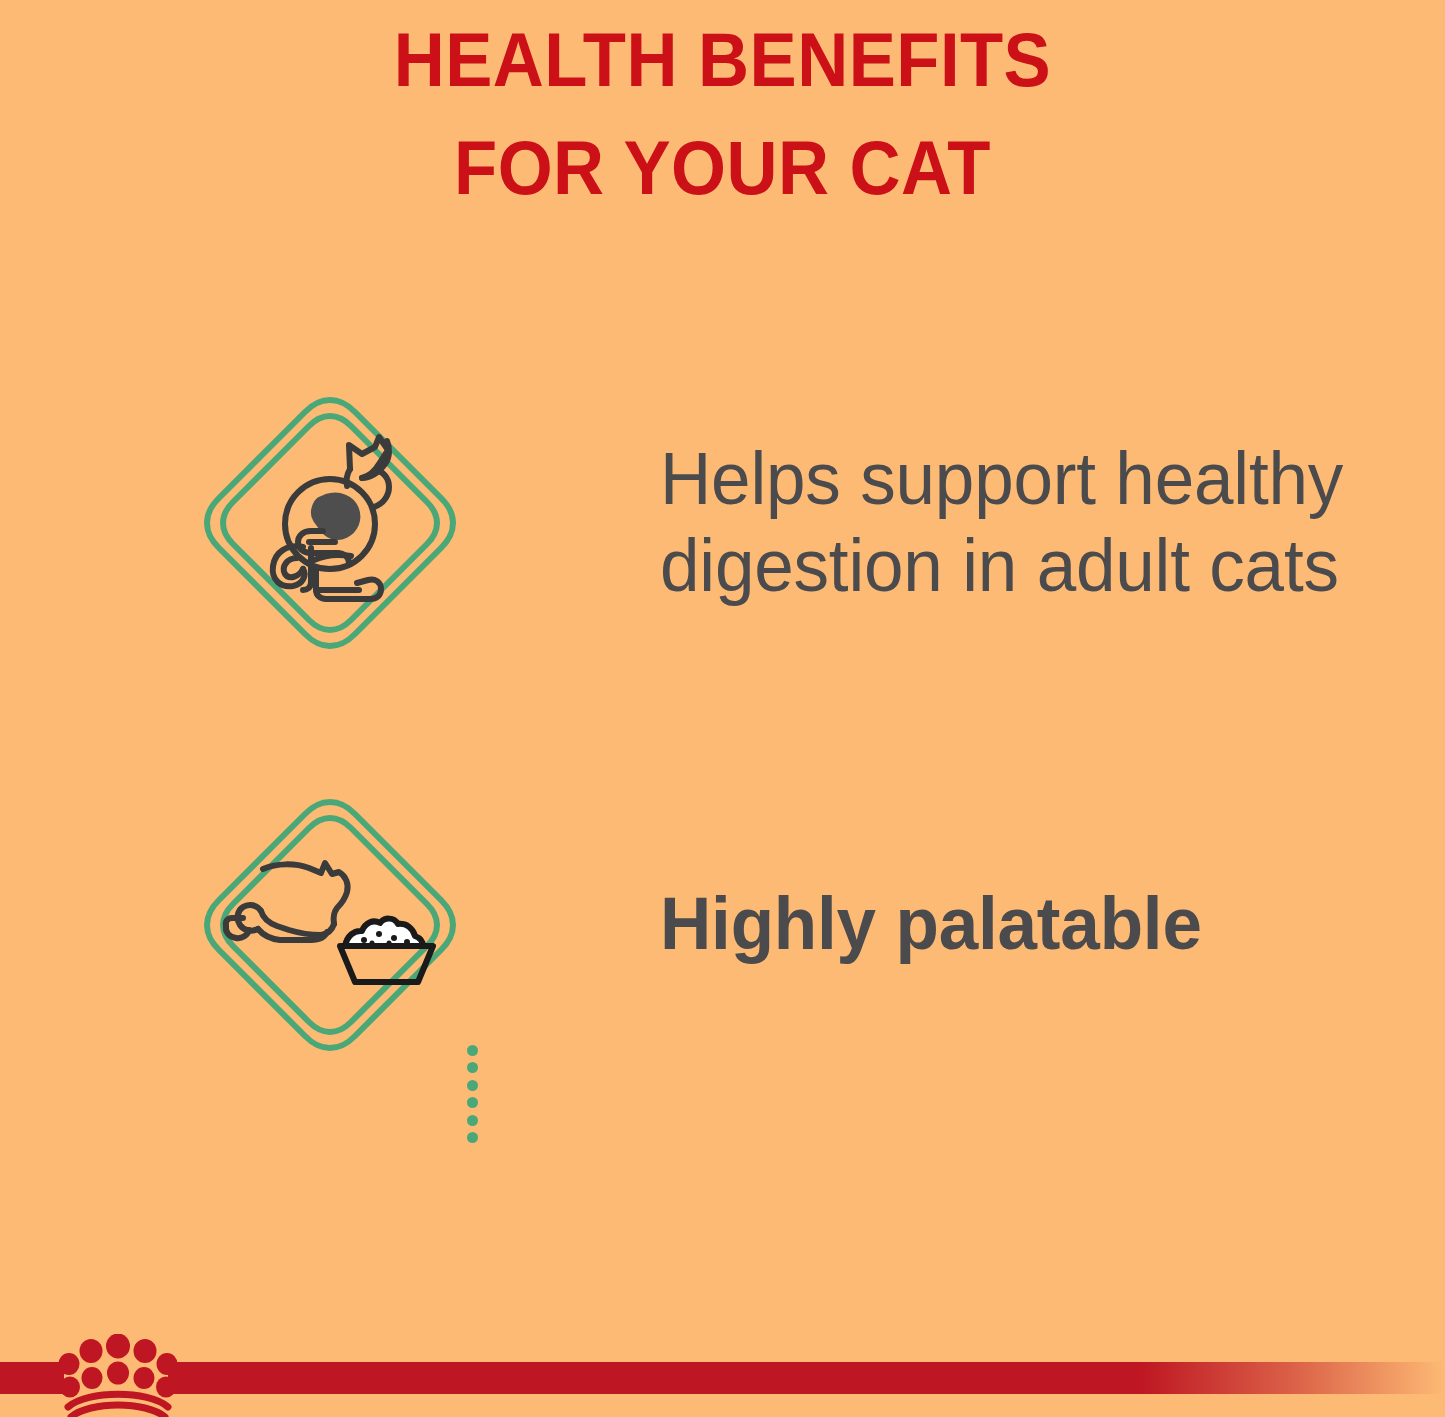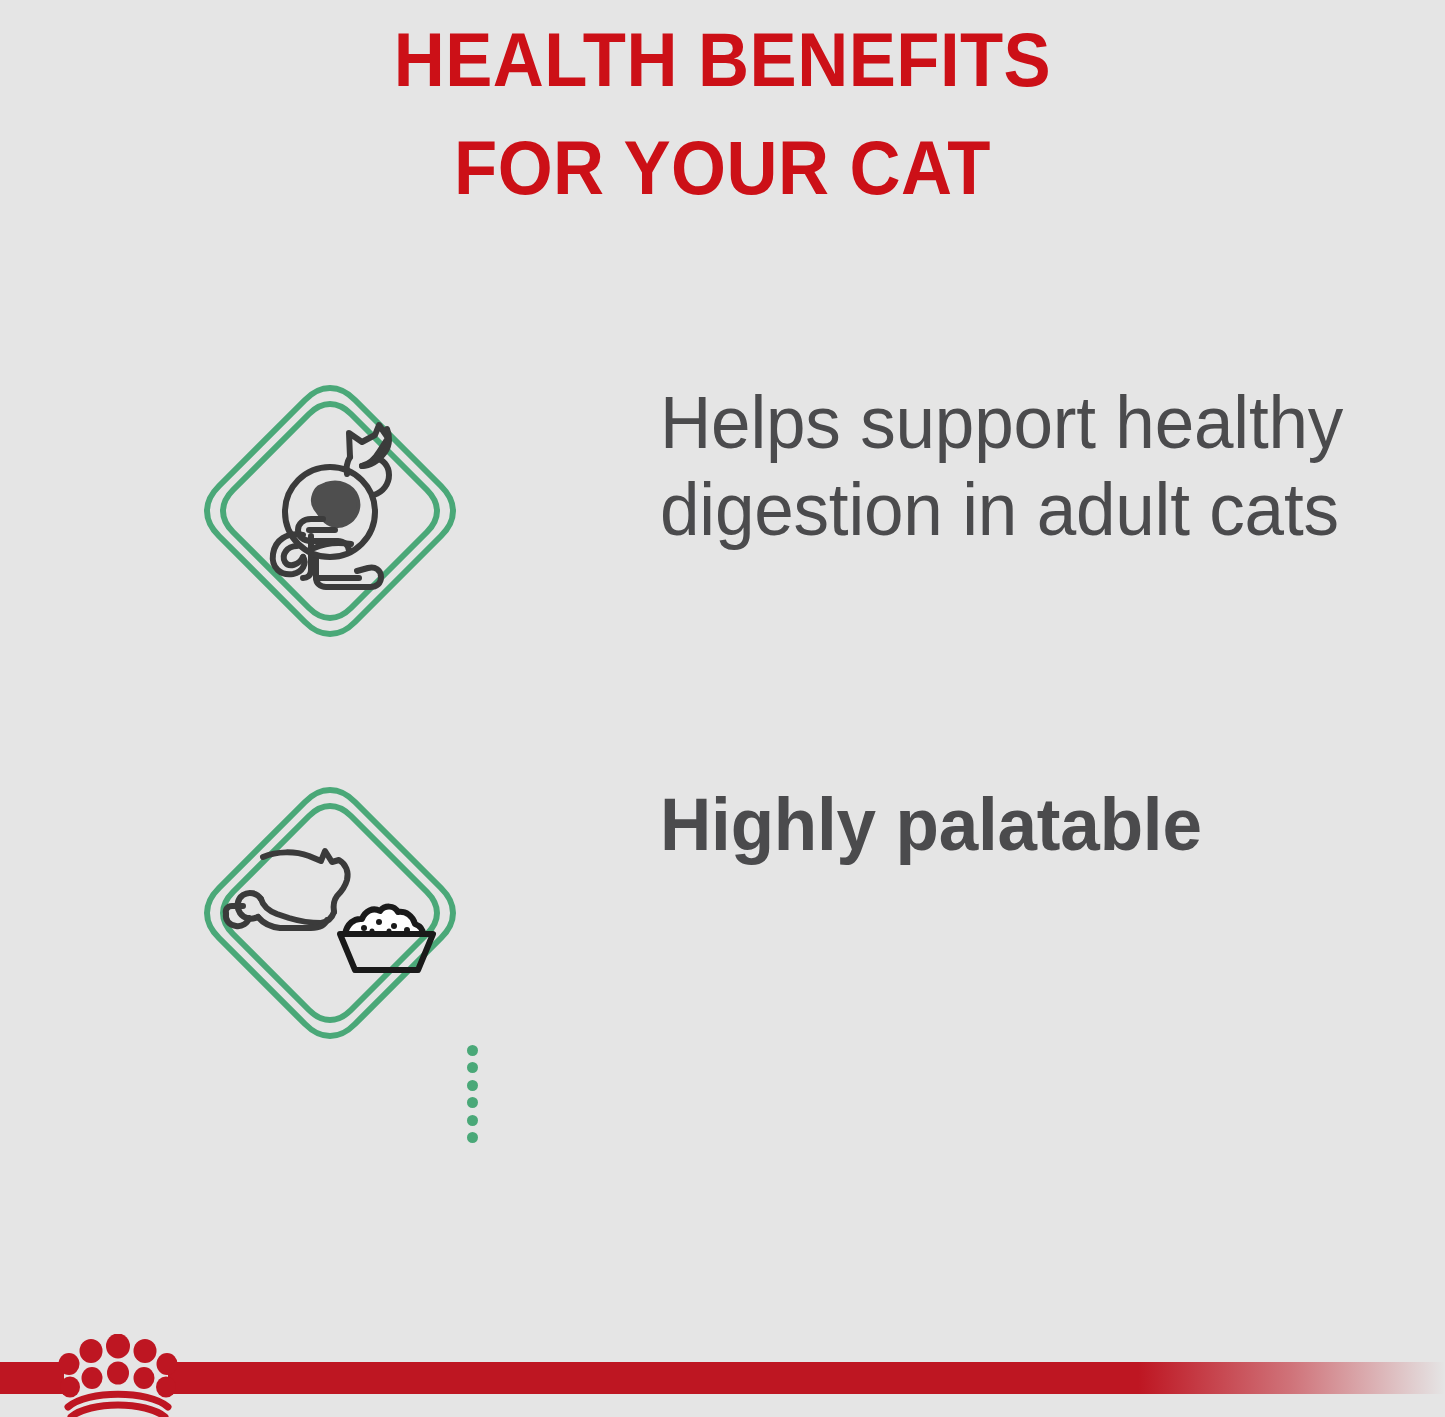--- a/index.html
+++ b/index.html
@@ -7,21 +7,21 @@
     padding: 0;
     background: #ffffff;
   }
   body {
     font-family: "Liberation Sans", sans-serif;
   }
   #page {
     position: relative;
     width: 1445px;
     height: 1417px;
-    background: #e5e5e5;
+    background: #fdba74;
     overflow: hidden;
   }
 
   
   .title-block {
     position: absolute;
     left: 0;
     top: 0;
     width: 1445px;
     text-align: center;
@@ -43,21 +43,21 @@
   
   .benefits {
     position: absolute;
     left: 0;
     top: 380px;
     width: 1445px;
   }
   .benefit-row {
     position: relative;
     display: flex;
-    align-items: flex-start;
+    align-items: center;
   }
   .benefit-row.row-1 { height: 285px; }
   .benefit-row.row-2 { height: 285px; margin-top: 117px; font-weight: bold; }
 
   .icon-cell {
     position: relative;
     width: 660px;
     flex: none;
     display: flex;
     justify-content: center;

